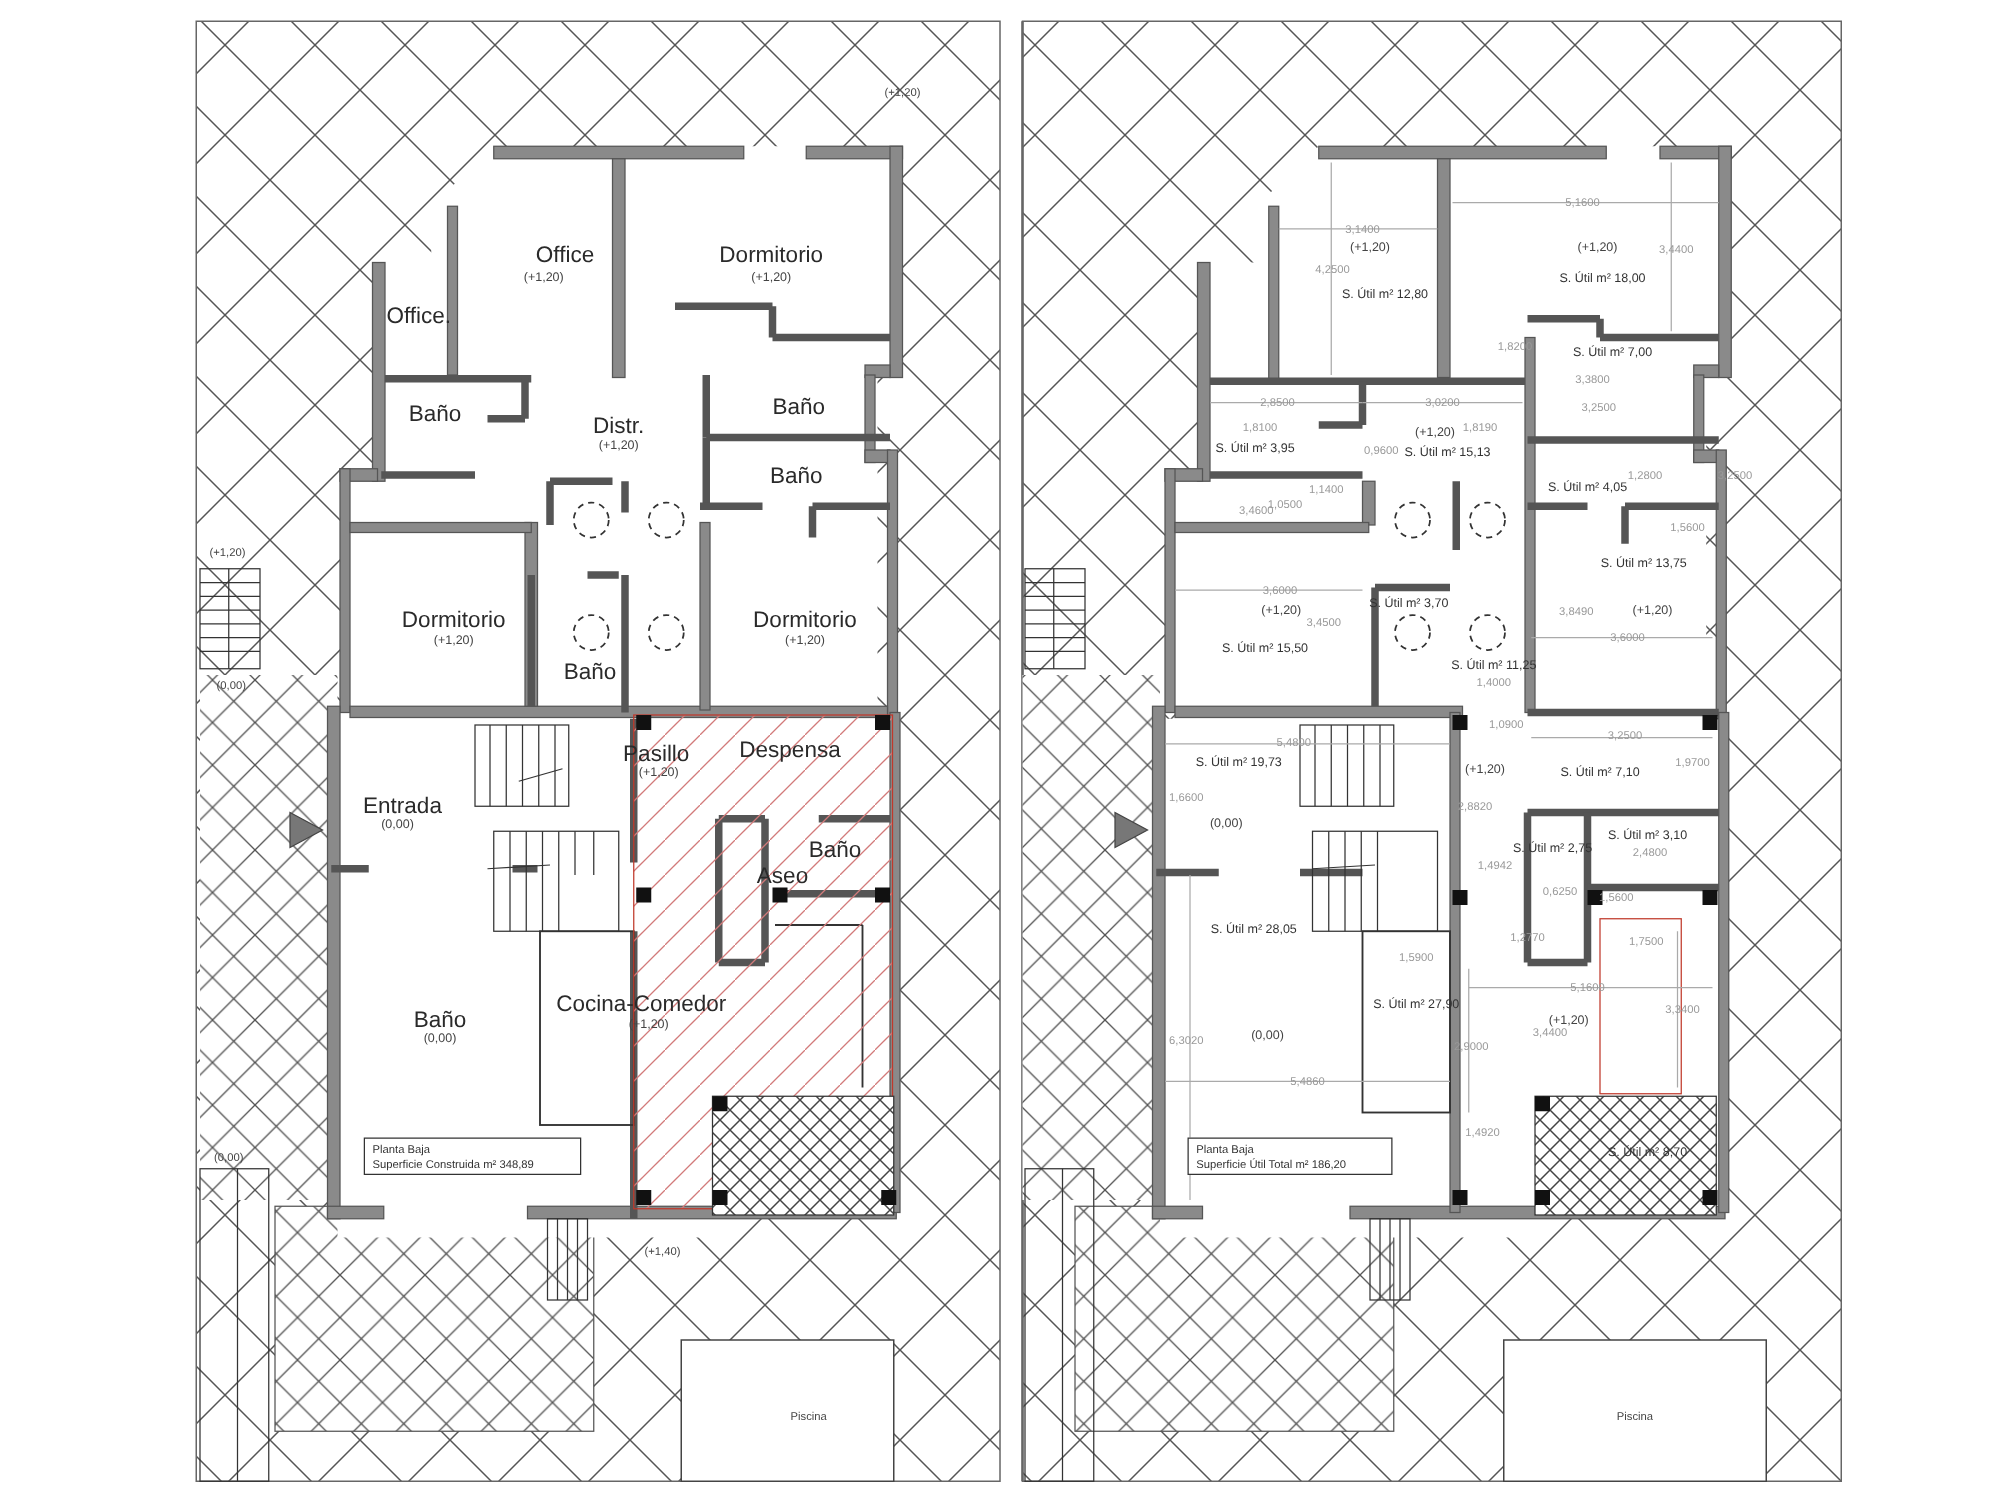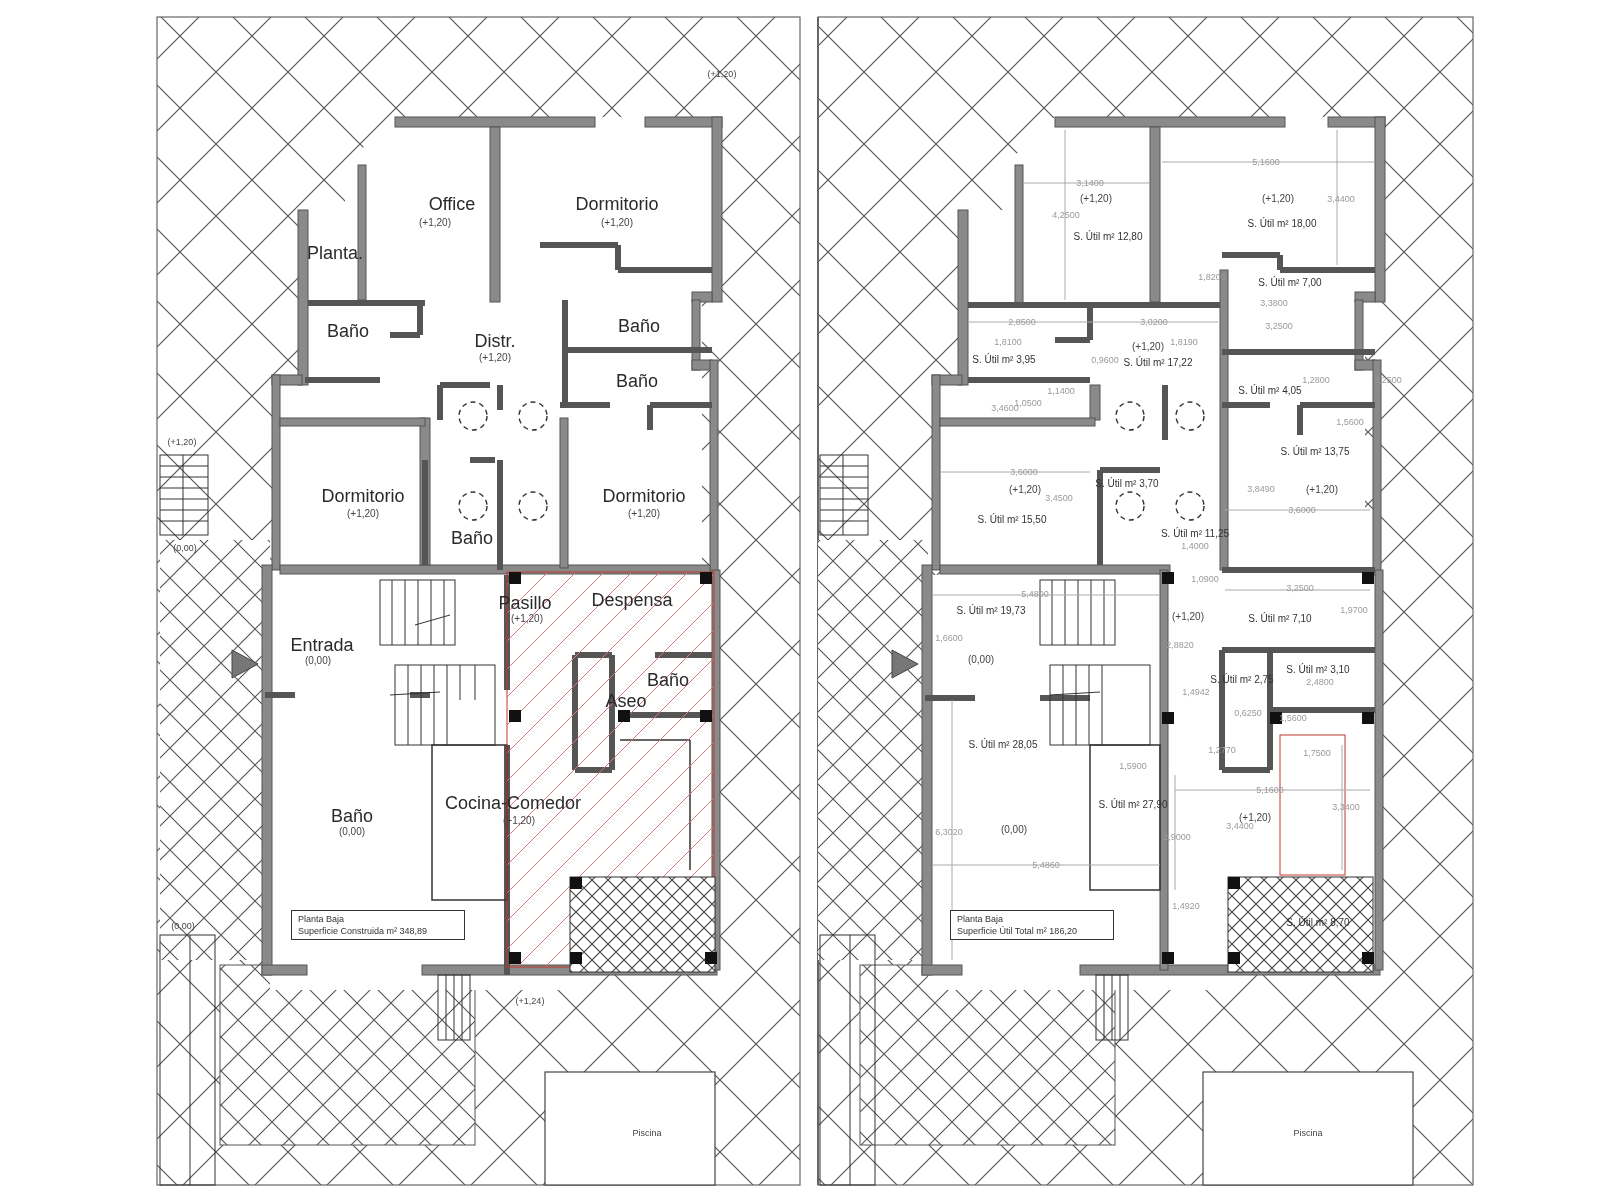--- a/index.html
+++ b/index.html
@@ -298,21 +298,21 @@
     </g>
     <rect x="1203" y="1072" width="210" height="113" fill="#fff" stroke="#444" stroke-width="1.2"></rect>
   </g>
 </svg>
 
 <div>
   <div class="lbl room" style="left:452px;top:204px">Office</div>
   <div class="lbl elev" style="left:435px;top:222px">(+1,20)</div>
   <div class="lbl room" style="left:617px;top:204px">Dormitorio</div>
   <div class="lbl elev" style="left:617px;top:222px">(+1,20)</div>
-  <div class="lbl room" style="left:335px;top:253px">Planta.</div>
+  <div class="lbl room" style="left:335px;top:253px">Office.</div>
   <div class="lbl room" style="left:348px;top:331px">Baño</div>
   <div class="lbl room" style="left:495px;top:341px">Distr.</div>
   <div class="lbl elev" style="left:495px;top:357px">(+1,20)</div>
   <div class="lbl room" style="left:639px;top:326px">Baño</div>
   <div class="lbl room" style="left:637px;top:381px">Baño</div>
   <div class="lbl room" style="left:363px;top:496px">Dormitorio</div>
   <div class="lbl elev" style="left:363px;top:513px">(+1,20)</div>
   <div class="lbl room" style="left:472px;top:538px">Baño</div>
   <div class="lbl room" style="left:644px;top:496px">Dormitorio</div>
   <div class="lbl elev" style="left:644px;top:513px">(+1,20)</div>
@@ -325,38 +325,38 @@
   <div class="lbl room" style="left:668px;top:680px">Baño</div>
   <div class="lbl room" style="left:352px;top:816px">Baño</div>
   <div class="lbl elev" style="left:352px;top:831px">(0,00)</div>
   <div class="lbl room" style="left:513px;top:803px">Cocina-Comedor</div>
   <div class="lbl elev" style="left:519px;top:820px">(+1,20)</div>
 
   <div class="lbl small" style="left:722px;top:74px">(+1,20)</div>
   <div class="lbl small" style="left:182px;top:442px">(+1,20)</div>
   <div class="lbl small" style="left:185px;top:548px">(0,00)</div>
   <div class="lbl small" style="left:183px;top:926px">(0,00)</div>
-  <div class="lbl small" style="left:530px;top:1001px">(+1,24)</div>
+  <div class="lbl small" style="left:530px;top:1001px">(+1,40)</div>
 
   <div class="tb" style="left:291px;top:910px;width:160px">
     <div>Planta Baja</div>
     <div>Superficie Construida m² 348,89</div>
   </div>
   <div class="lbl small" style="left:647px;top:1133px">Piscina</div>
 </div>
 
 <div>
   <div class="lbl elev" style="left:1096px;top:198px">(+1,20)</div>
   <div class="lbl util" style="left:1108px;top:236px">S. Útil m² 12,80</div>
   <div class="lbl elev" style="left:1278px;top:198px">(+1,20)</div>
   <div class="lbl util" style="left:1282px;top:223px">S. Útil m² 18,00</div>
   <div class="lbl util" style="left:1290px;top:282px">S. Útil m² 7,00</div>
   <div class="lbl util" style="left:1004px;top:359px">S. Útil m² 3,95</div>
   <div class="lbl elev" style="left:1148px;top:346px">(+1,20)</div>
-  <div class="lbl util" style="left:1158px;top:362px">S. Útil m² 17,22</div>
+  <div class="lbl util" style="left:1158px;top:362px">S. Útil m² 15,13</div>
   <div class="lbl util" style="left:1270px;top:390px">S. Útil m² 4,05</div>
   <div class="lbl util" style="left:1315px;top:451px">S. Útil m² 13,75</div>
   <div class="lbl elev" style="left:1322px;top:489px">(+1,20)</div>
   <div class="lbl util" style="left:1127px;top:483px">S. Útil m² 3,70</div>
   <div class="lbl elev" style="left:1025px;top:489px">(+1,20)</div>
   <div class="lbl util" style="left:1012px;top:519px">S. Útil m² 15,50</div>
   <div class="lbl util" style="left:1195px;top:533px">S. Útil m² 11,25</div>
   <div class="lbl util" style="left:991px;top:610px">S. Útil m² 19,73</div>
   <div class="lbl elev" style="left:981px;top:659px">(0,00)</div>
   <div class="lbl elev" style="left:1188px;top:616px">(+1,20)</div>

